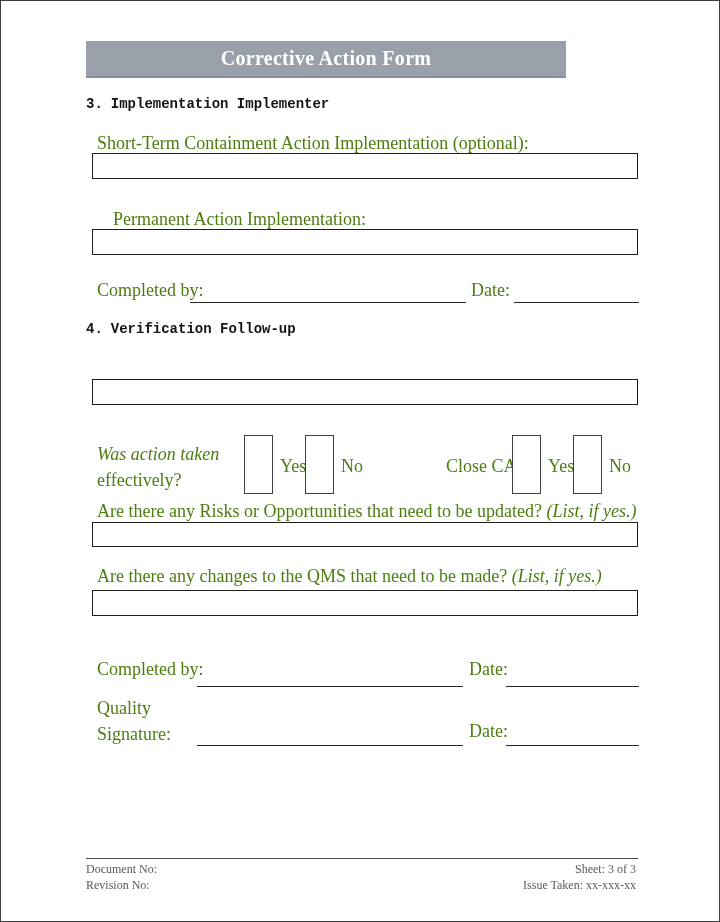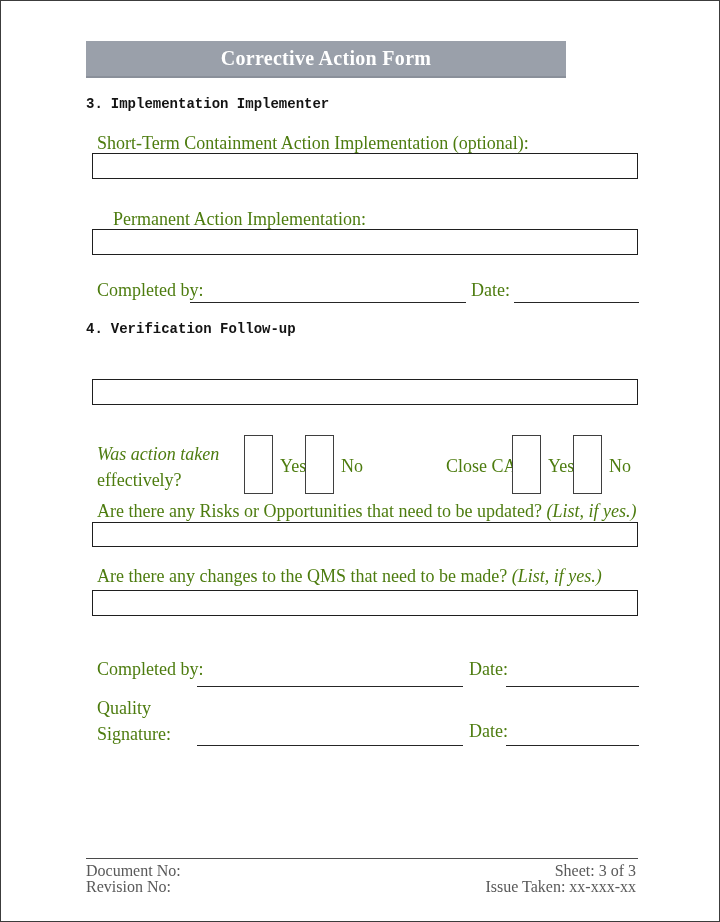--- a/index.html
+++ b/index.html
@@ -65,21 +65,21 @@
     height: 59px;
   }
 
   .two-line { line-height: 26px; white-space: nowrap; }
 
   .footer-divider {
     left: 85px; top: 857px; width: 552px; height: 0;
     border-top: 1px solid #4a4a4a;
   }
   .footer-text {
-    font-size: 16px;
+    font-size: 12px;
     color: #595959;
     white-space: nowrap;
   }
   .right-align { text-align: left; }
 </style>
 </head>
 <body>
 
 <div id="page">
 

